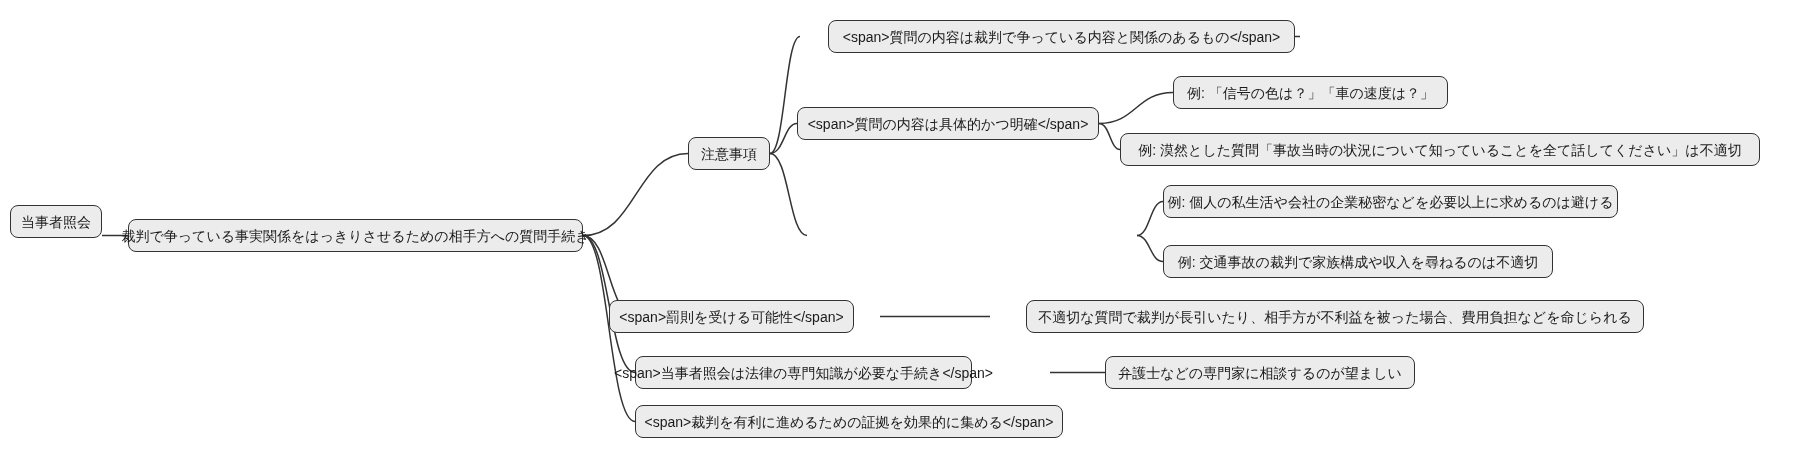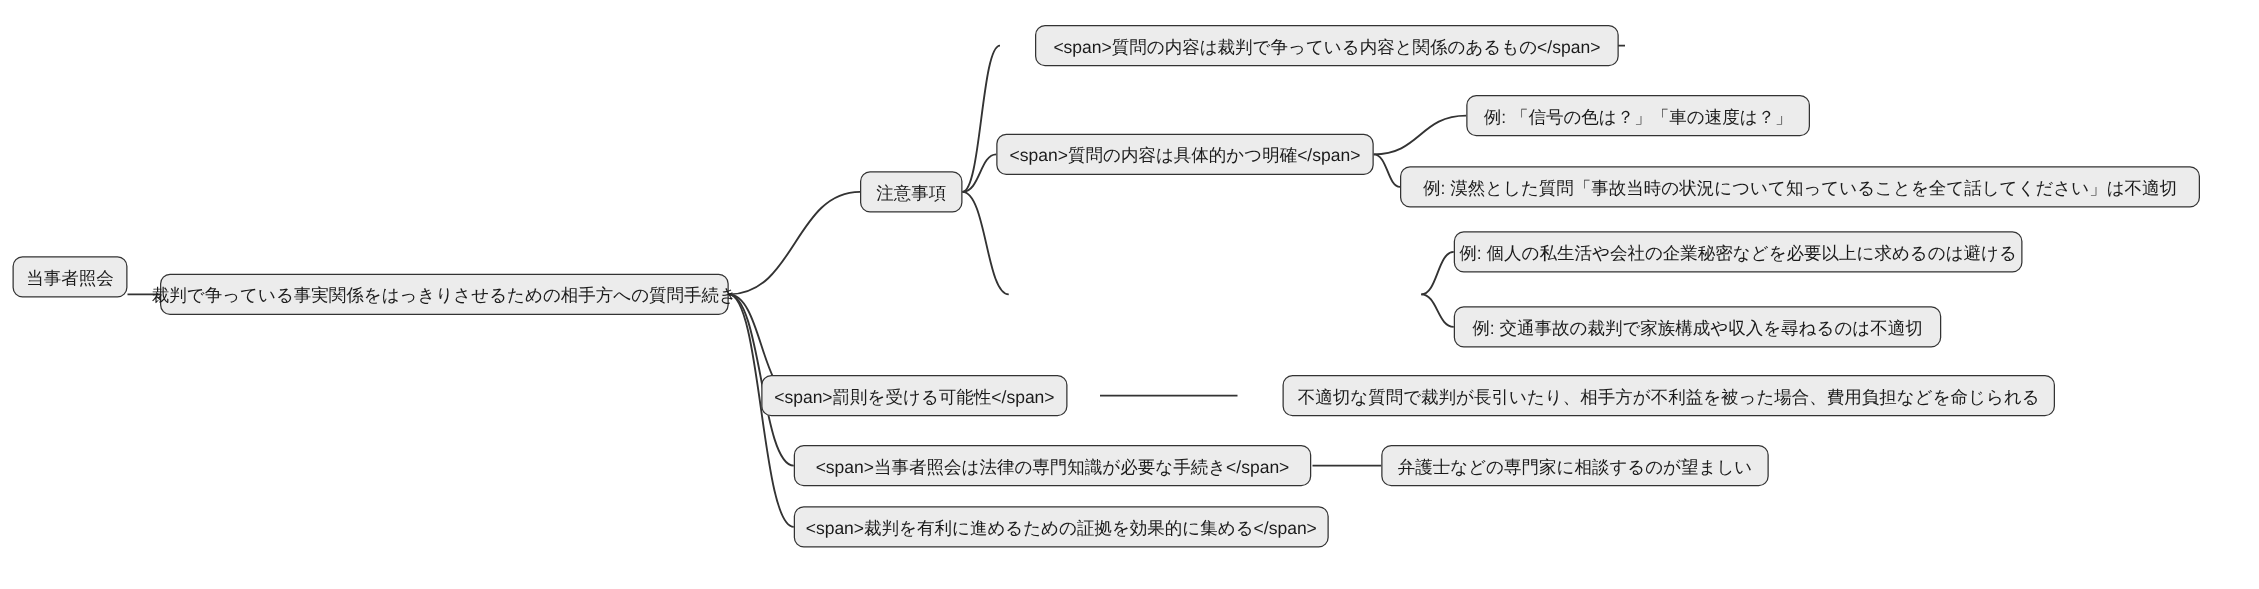--- a/index.html
+++ b/index.html
@@ -71,17 +71,17 @@
   <div class="node" style="left:128px;  top:219px; width:455px;">裁判で争っている事実関係をはっきりさせるための相手方への質問手続き</div>
   <div class="node" style="left:688px;  top:137px; width:82px;">注意事項</div>
   <div class="node" style="left:800px;  top:20px;  width:467px;margin-left:28px;">&lt;span&gt;質問の内容は裁判で争っている内容と関係のあるもの&lt;/span&gt;</div>
   <div class="node" style="left:797px;  top:107px; width:302px;">&lt;span&gt;質問の内容は具体的かつ明確&lt;/span&gt;</div>
   <div class="node" style="left:1173px; top:76px;  width:275px;">例: 「信号の色は？」「車の速度は？」</div>
   <div class="node" style="left:1120px; top:133px; width:640px;">例: 漠然とした質問「事故当時の状況について知っていることを全て話してください」は不適切</div>
   <div class="node" style="left:1163px; top:185px; width:455px;">例: 個人の私生活や会社の企業秘密などを必要以上に求めるのは避ける</div>
   <div class="node" style="left:1163px; top:245px; width:390px;">例: 交通事故の裁判で家族構成や収入を尋ねるのは不適切</div>
   <div class="node" style="left:609px;  top:300px; width:245px;">&lt;span&gt;罰則を受ける可能性&lt;/span&gt;</div>
   <div class="node" style="left:990px;  top:300px; width:618px;margin-left:36px;">不適切な質問で裁判が長引いたり、相手方が不利益を被った場合、費用負担などを命じられる</div>
-  <div class="node" style="left:635px;  top:356px; width:414px;">&lt;span&gt;当事者照会は法律の専門知識が必要な手続き&lt;/span&gt;</div>
+  <div class="node" style="left:635px;  top:356px; width:337px;">&lt;span&gt;当事者照会は法律の専門知識が必要な手続き&lt;/span&gt;</div>
   <div class="node" style="left:1105px; top:356px; width:310px;">弁護士などの専門家に相談するのが望ましい</div>
   <div class="node" style="left:635px;  top:405px; width:428px;">&lt;span&gt;裁判を有利に進めるための証拠を効果的に集める&lt;/span&gt;</div>
 
 </div>
 
 </body></html>

